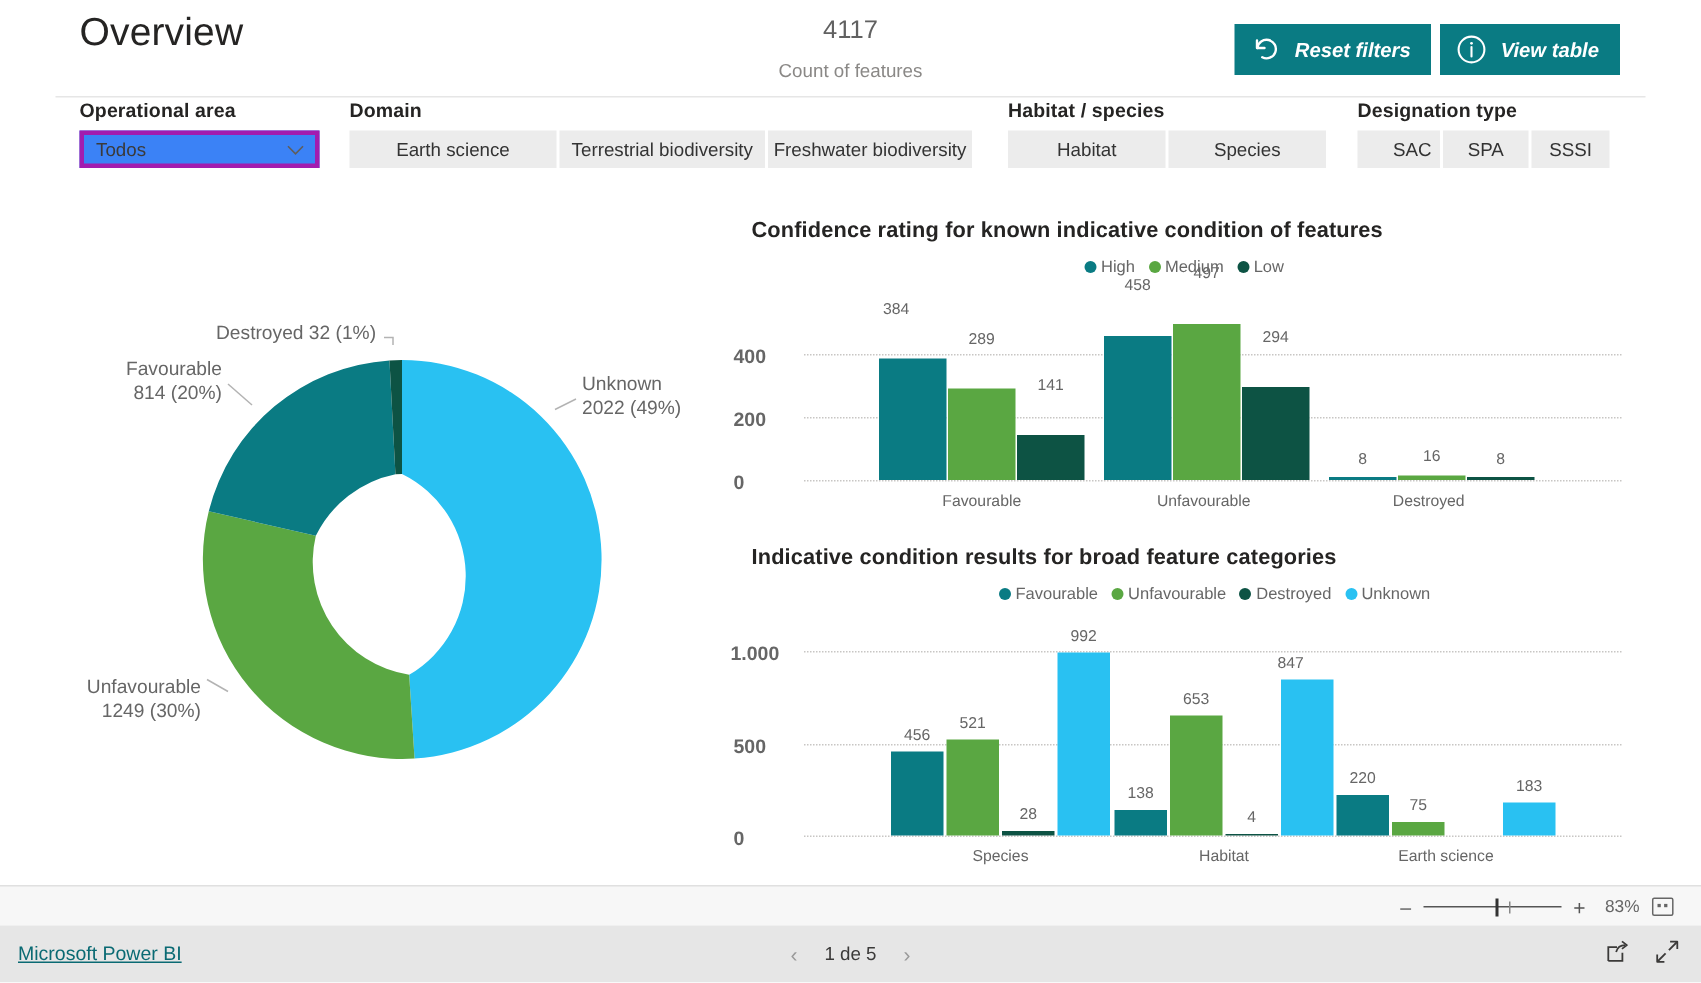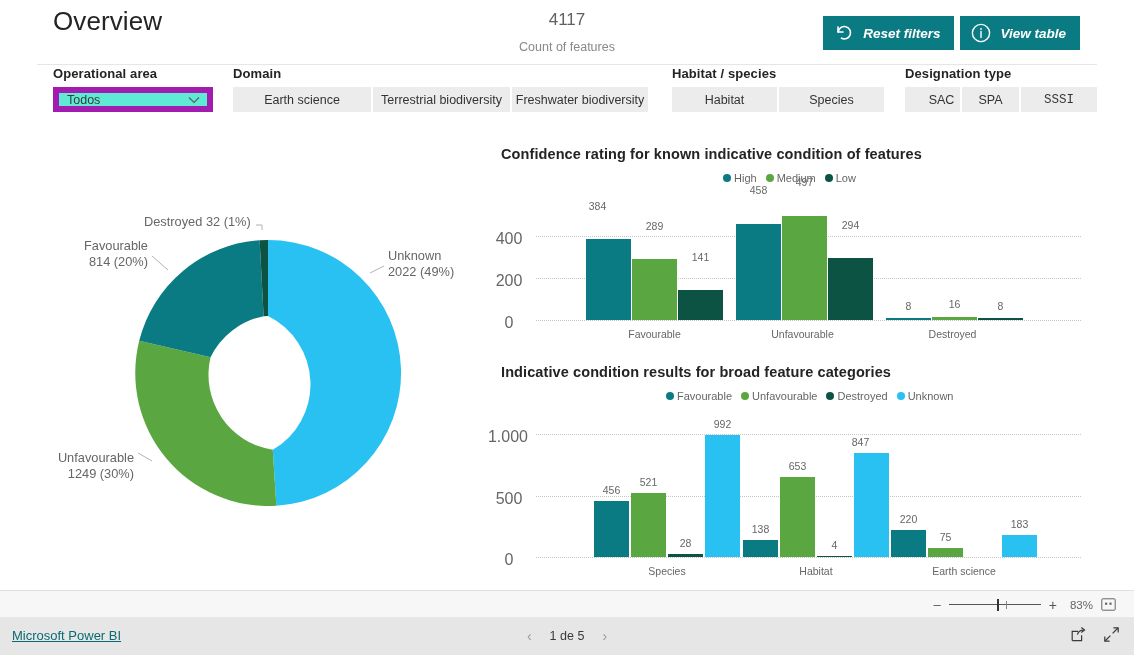--- a/index.html
+++ b/index.html
@@ -41,21 +41,21 @@
 
   
   .filterbar { position: absolute; left: 0; top: 66px; width: 1134px; height: 56px; }
   .filter-group { position: absolute; top: 0; }
   .filter-label {
     font-size: 13px; color: #252423; font-weight: 700; margin-bottom: 6px;
     white-space: nowrap; letter-spacing: .1px;
   }
   .slicer-dropdown {
     position: relative; width: 160px; height: 25px;
-    background: #5eead4; border: 6px solid #a21caf;
+    background: #3b82f6; border: 3px solid #a21caf;
     display: flex; align-items: center; padding: 0 8px;
     font-size: 12.5px; color: #3b3a39; cursor: pointer;
   }
   .slicer-dropdown .chev {
     position: absolute; right: 7px; top: 50%; transform: translateY(-50%);
   }
   .tiles { display: flex; gap: 2px; }
   .tile {
     background: #ececec; color: #333; font-size: 12.5px;
     height: 25px; display: flex; align-items: center; justify-content: center;
@@ -79,21 +79,21 @@
   .chart { position: absolute; }
   .legend {
     position: absolute; display: flex; gap: 9px; align-items: center;
     font-size: 11px; color: #666666; white-space: nowrap;
   }
   .legend .li { display: flex; align-items: center; gap: 3px; }
   .legend .dot { width: 8px; height: 8px; border-radius: 50%; display: inline-block; }
   .plot { position: absolute; }
   .gridline { position: absolute; height: 0; border-top: 1px dotted #c8c6c4; }
   .ytick {
-    position: absolute; font-size: 16px; color: #666666; text-align: center; width: 40px;
+    position: absolute; font-size: 13px; color: #666666; text-align: left; width: 40px; font-weight: bold;
   }
   .bar { position: absolute; bottom: 0; }
   .bar-lbl {
     position: absolute; font-size: 10.5px; color: #666666; text-align: center; white-space: nowrap;
   }
   .xcat {
     position: absolute; font-size: 10.5px; color: #666666; text-align: center; white-space: nowrap;
   }
 
   
@@ -197,21 +197,21 @@
         <div class="tile" style="width:105px;">Habitat</div>
         <div class="tile" style="width:105px;">Species</div>
       </div>
     </div>
 
     <div class="filter-group" style="left:905px;">
       <div class="filter-label">Designation type</div>
       <div class="tiles">
         <div class="tile" style="width:55px;padding-left:28px;">SAC</div>
         <div class="tile" style="width:57px;">SPA</div>
-        <div class="tile" style="width:76px;font-family:Liberation Mono, monospace;">SSSI</div>
+        <div class="tile" style="width:52px;">SSSI</div>
       </div>
     </div>
   </div>
 
 
   <div class="donut-wrap">
     <svg width="455" height="400" viewBox="0 0 455 400">
 
       <path fill="#29c1f2" d="M 228 62
                A 133 133 0 0 1 236.36 327.74

